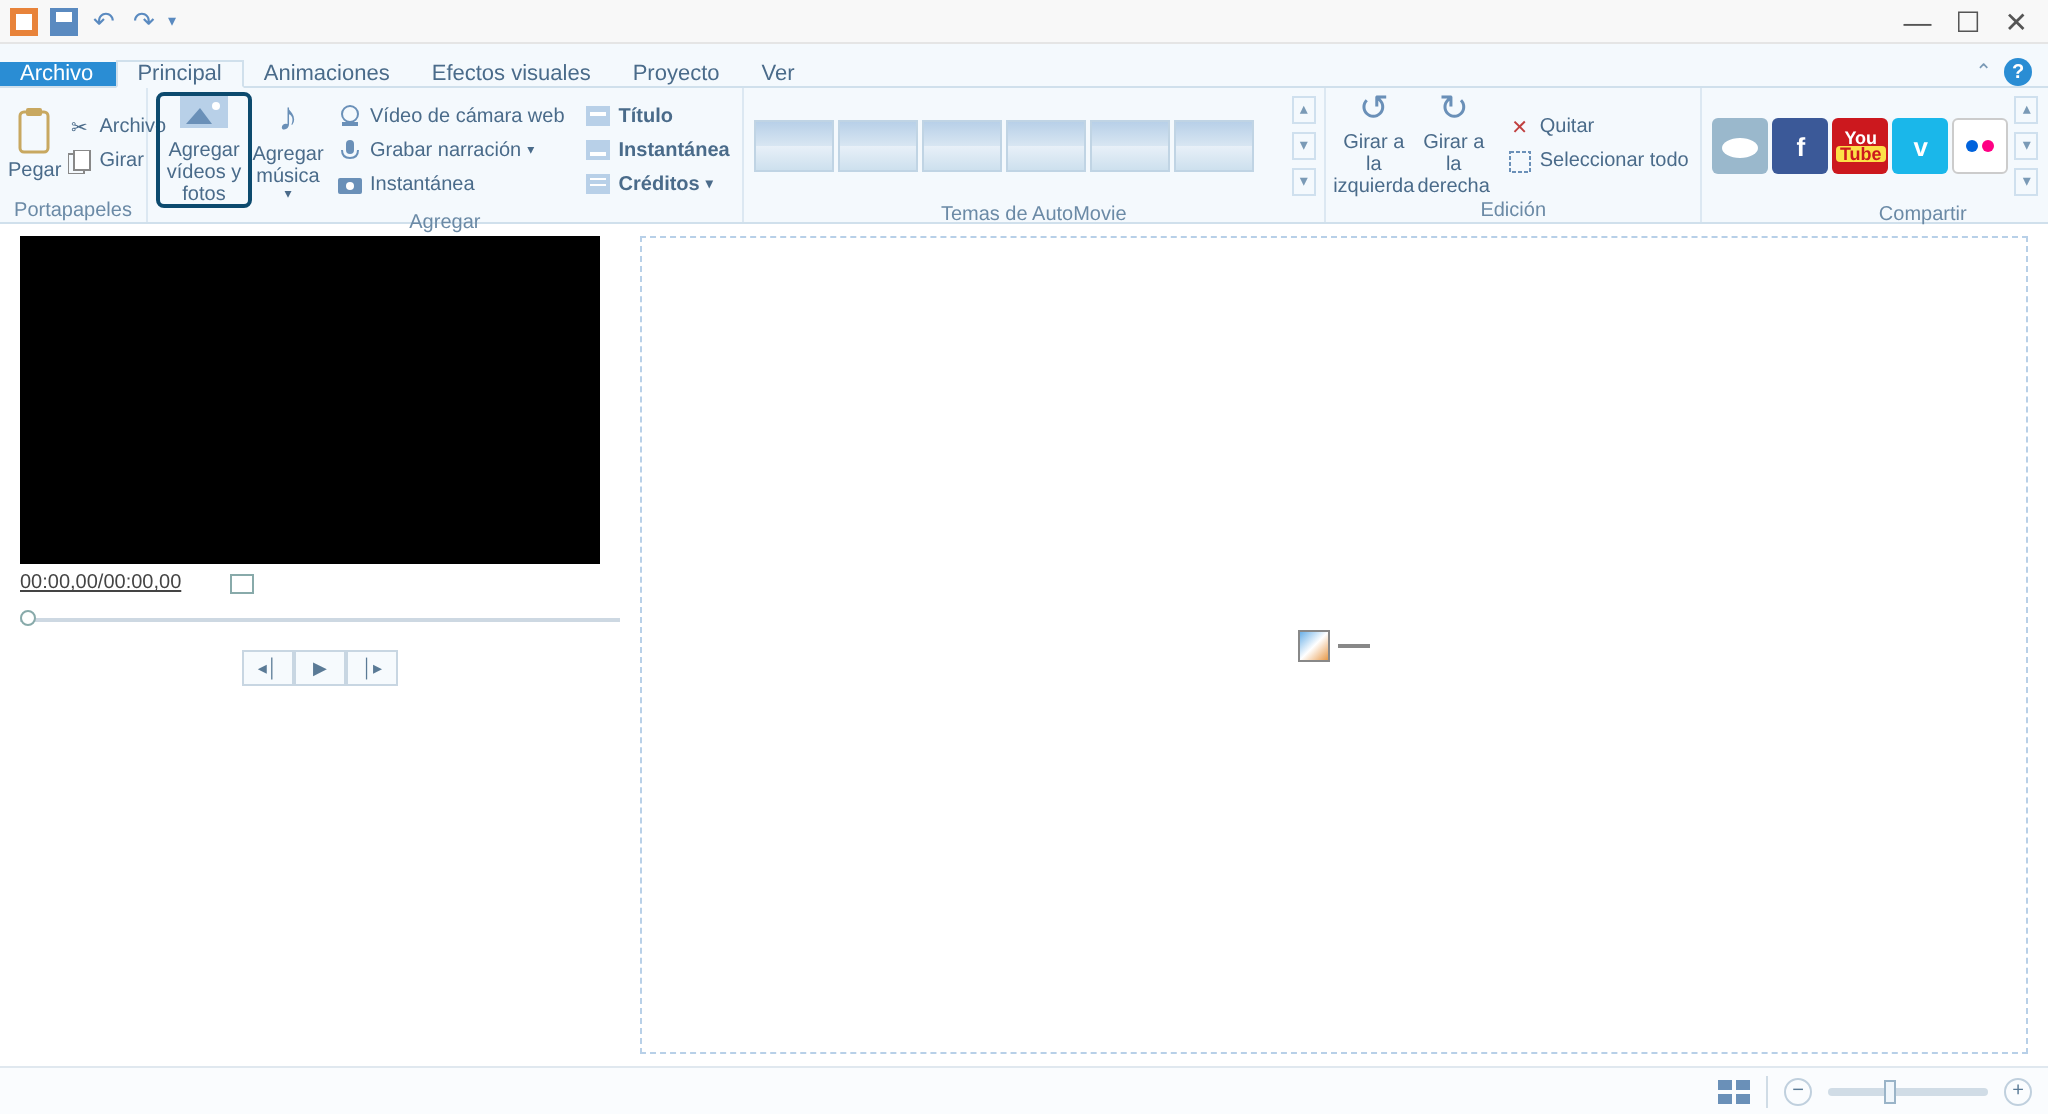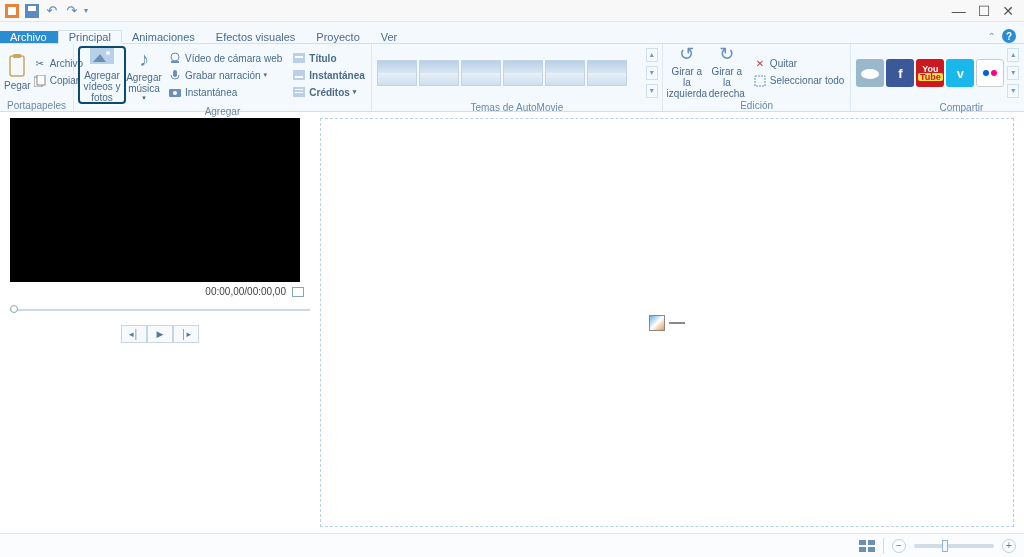--- a/index.html
+++ b/index.html
@@ -45,21 +45,21 @@
 
 
 .share-ico { width: 28px; height: 28px; border-radius: 3px; display: flex; align-items: center; justify-content: center; color: #fff; font-weight: bold; font-size: 13px; margin: 1px; }
 .sky { background:#9ab8cc; } .fb { background:#3b5998; } .yt { background:#cc181e; font-size:9px; } .vm { background:#1ab7ea; } .fl { background:#fff; border:1px solid #ccc; }
 .fl .dot { width:6px; height:6px; border-radius:50%; display:inline-block; }
 
 
 .main { display: flex; height: calc(100% - 22px - 22px - 68px - 24px); }
 .preview-pane { width: 320px; padding: 6px 10px; }
 .preview-vid { width: 290px; height: 164px; background: #000; }
-.preview-time { text-align: right; font-size: 10px; color: #444; padding: 4px 6px 4px 0; display:flex; align-items:center; justify-content:flex-end; gap:6px; }
+.preview-time { text-align: right; font-size: 10px; color: #444; padding: 4px 6px 4px 0; display:flex; align-items:center; gap:24px;text-decoration:underline; }
 .preview-slider { height: 10px; position: relative; margin: 4px 0 10px; }
 .preview-slider .track { height: 2px; background: #cdd8e2; position: absolute; top: 4px; left: 0; right: 0; }
 .preview-slider .knob { width: 8px; height: 8px; background:#fff; border:1px solid #8aa; border-radius:50%; position:absolute; left:0; top:0; }
 .preview-ctrls { display:flex; justify-content:center; gap:0; }
 .preview-ctrls button { width:26px; height:18px; border:1px solid #c8d6e2; background:#f6fafd; font-size:9px; color:#5a7a96; }
 
 .storyboard { flex:1; margin:6px 10px 6px 0; border:1px dashed #b8d0e8; background:#fff; position:relative; }
 .storyboard .clip { position:absolute; left:50%; top:50%; transform:translate(-50%,-50%); display:flex; align-items:center; gap:4px; }
 .storyboard .clip .cimg { width:16px; height:16px; background:linear-gradient(135deg,#6ab0e8,#fff,#e89a4a); border:1px solid #888; }
 .storyboard .clip .cline { width:16px; height:2px; background:#888; }
@@ -133,21 +133,21 @@
           <span class="ico">✂</span>
           <span>Archivo</span>
         </div>
         <div class="smallbtn">
           <span class="ico">
             <svg width="12" height="12">
                 <rect x="0" y="2" width="8" height="10" fill="none" stroke="#888"></rect>
                 <rect x="3" y="0" width="8" height="10" fill="#fff" stroke="#888"></rect>
               </svg>
           </span>
-          <span>Copiar</span>
+          <span>Girar</span>
         </div>
       </div>
     </div>
     <div class="group-label">Portapapeles</div>
   </div>
 
   <div class="group">
     <div class="group-body">
       <div class="highlight">
         <div class="bigbtn" style="width:42px;">

